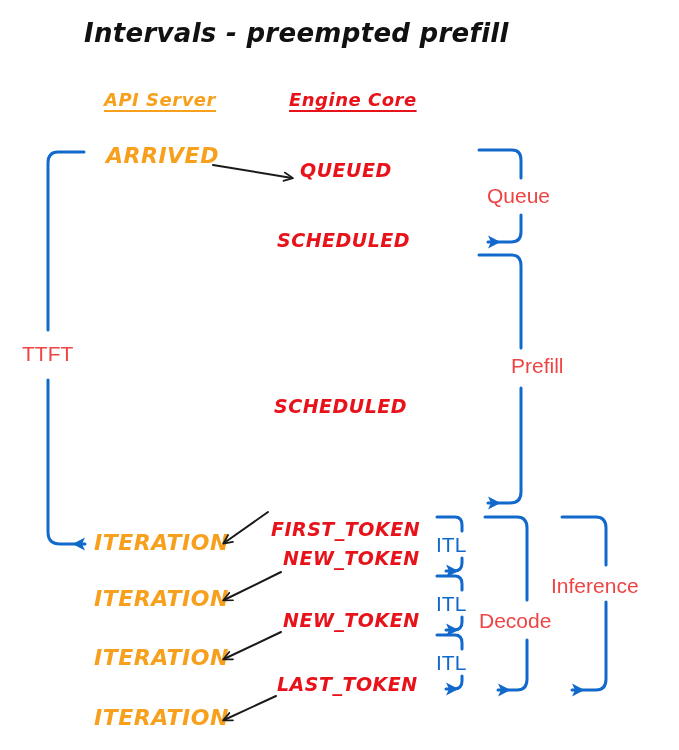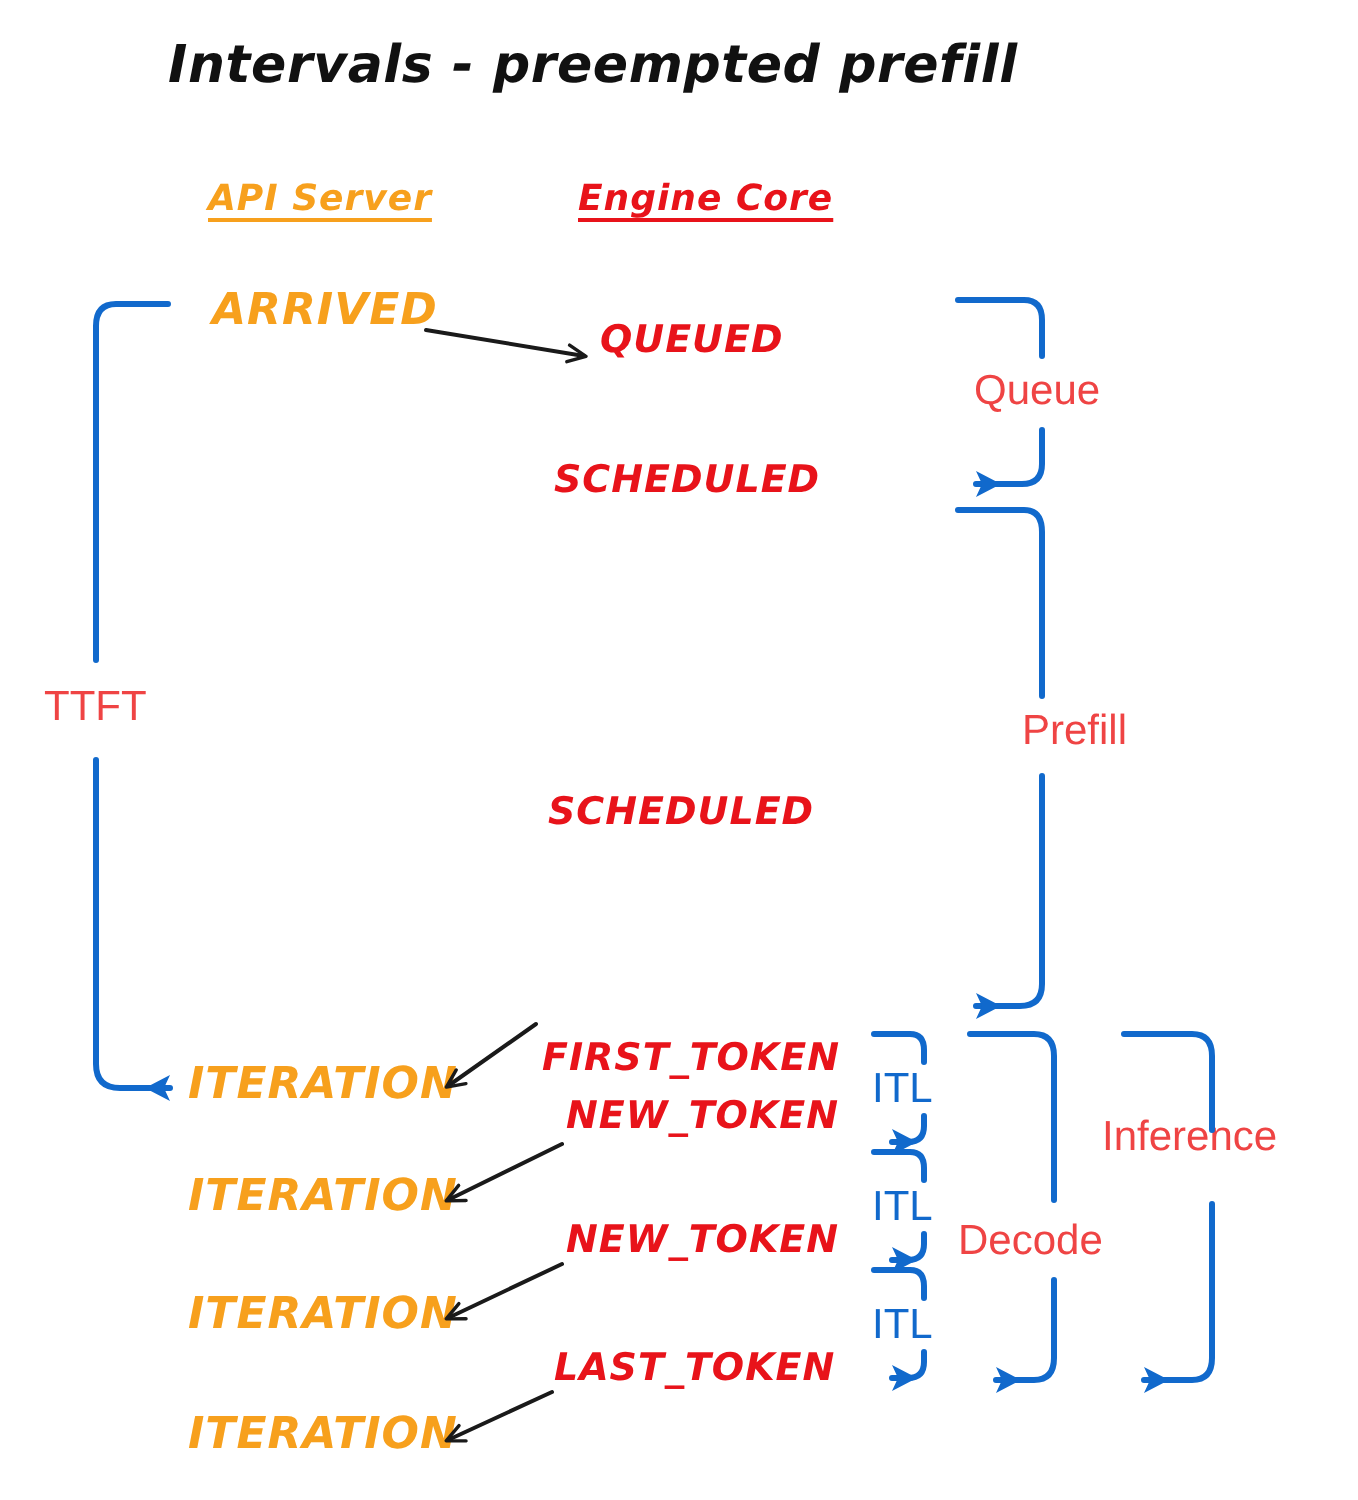--- a/index.html
+++ b/index.html
@@ -86,21 +86,21 @@
   <div class="lbl hand state-red" style="left:274px; top:397px;">SCHEDULED</div>
   <div class="lbl hand state-red" style="left:271px; top:520px;">FIRST_TOKEN</div>
   <div class="lbl hand state-red" style="left:283px; top:549px;">NEW_TOKEN</div>
   <div class="lbl hand state-red" style="left:283px; top:611px;">NEW_TOKEN</div>
   <div class="lbl hand state-red" style="left:277px; top:675px;">LAST_TOKEN</div>
 
   <div class="lbl blue-txt" style="left:22px; top:343px;">TTFT</div>
   <div class="lbl blue-txt" style="left:487px; top:185px;">Queue</div>
   <div class="lbl blue-txt" style="left:495px; top:355px;margin-left:16px;">Prefill</div>
   <div class="lbl blue-txt" style="left:479px; top:610px;text-align:center;">Decode</div>
-  <div class="lbl blue-txt" style="left:551px; top:558px;">Inference</div>
+  <div class="lbl blue-txt" style="left:551px; top:575px;">Inference</div>
 
   <div class="lbl itl-txt" style="left:436px; top:534px;">ITL</div>
   <div class="lbl itl-txt" style="left:436px; top:593px;">ITL</div>
   <div class="lbl itl-txt" style="left:436px; top:652px;">ITL</div>
 
   <svg class="overlay" viewBox="0 0 679 750" xmlns="http://www.w3.org/2000/svg">
     <defs>
       <marker id="blk" markerWidth="11" markerHeight="11" refX="9" refY="5.2" orient="auto" markerUnits="userSpaceOnUse">
         <path d="M1,1 L10,5.2 L1,9.4" fill="none" stroke="#1A1A1A" stroke-width="1.7" stroke-linecap="round" stroke-linejoin="round"></path>
       </marker>

